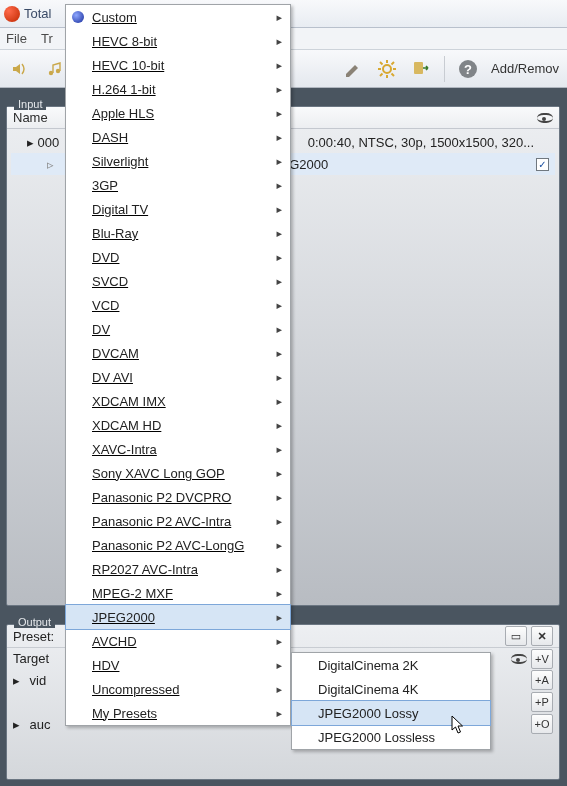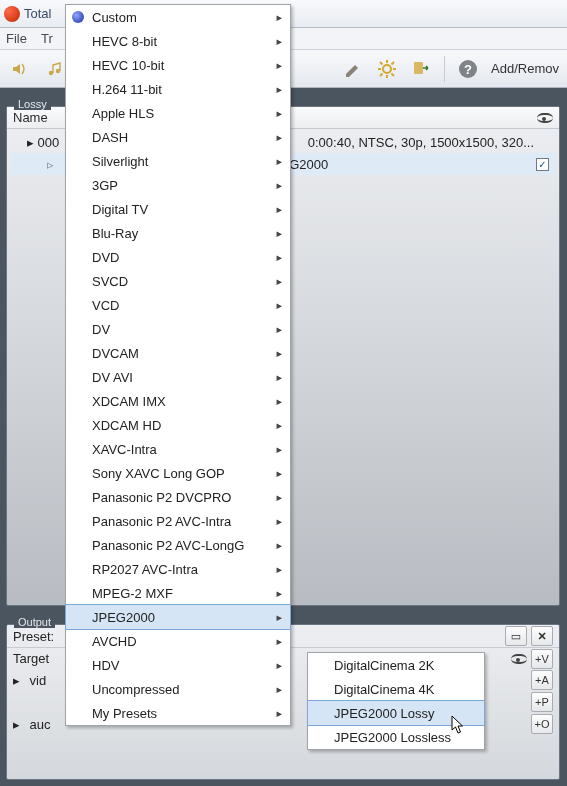--- a/index.html
+++ b/index.html
@@ -102,21 +102,21 @@
     <div class="tool">
         <svg width="20" height="20" viewBox="0 0 20 20">
           <circle cx="10" cy="10" r="9" fill="#808488"></circle>
           <text x="10" y="15" text-anchor="middle" fill="#fff" font-size="13" font-weight="bold">?</text>
         </svg>
       </div>
     <span style="color:#333;">Add/Remov</span>
   </div>
 </div>
 
-<div class="section-label" style="left:14px; top:98px;">Lossy</div>
+<div class="section-label" style="left:14px; top:98px;">Input</div>
 <div class="panel" style="left:6px; top:106px; width:554px; height:500px;">
   <div class="panel-header">
     <span>Name</span>
     <span style="margin-left:auto;" class="eye"></span>
   </div>
   <div class="panel-body">
     <div class="row">
       <span style="margin-right:4px;">▸</span>
       <span>000</span>
       <span style="margin-left:auto; margin-right:21px;">0:00:40, NTSC, 30p, 1500x1500, 320...</span>
@@ -159,25 +159,25 @@
   </div>
   <div class="out-line">
     <span style="margin-right:4px;">▸</span>
       <span>auc</span>
     <div style="margin-left:auto;">
         <div class="btn-sm">+O</div>
       </div>
   </div>
 </div>
 
-<div class="ctxmenu" id="main-menu" style="left:65px; top:4px; width:226px;">
+<div class="ctxmenu" id="main-menu" style="left:65px; top:4px; width:226px;text-decoration:underline;">
     <div class="mi hasub">Custom</div>
     <div class="mi hasub">HEVC 8-bit</div>
     <div class="mi hasub">HEVC 10-bit</div>
-    <div class="mi hasub">H.264 11-bit</div>
+    <div class="mi hasub">H.264 1-bit</div>
     <div class="mi hasub">Apple HLS</div>
     <div class="mi hasub">DASH</div>
     <div class="mi hasub">Silverlight</div>
     <div class="mi hasub">3GP</div>
     <div class="mi hasub">Digital TV</div>
     <div class="mi hasub">Blu-Ray</div>
     <div class="mi hasub">DVD</div>
     <div class="mi hasub">SVCD</div>
     <div class="mi hasub">VCD</div>
     <div class="mi hasub">DV</div>
@@ -192,21 +192,21 @@
     <div class="mi hasub">Panasonic P2 AVC-LongG</div>
     <div class="mi hasub">RP2027 AVC-Intra</div>
     <div class="mi hasub">MPEG-2 MXF</div>
     <div class="mi hasub hl">JPEG2000</div>
     <div class="mi hasub">AVCHD</div>
     <div class="mi hasub">HDV</div>
     <div class="mi hasub">Uncompressed</div>
     <div class="mi hasub">My Presets</div>
   </div>
 
-<div class="ctxmenu" id="sub-menu" style="left:291px; top:652px; width:178px;margin-left:16px;">
+<div class="ctxmenu" id="sub-menu" style="left:291px; top:652px; width:200px;">
     <div class="mi">DigitalCinema 2K</div>
     <div class="mi">DigitalCinema 4K</div>
     <div class="mi hl">JPEG2000 Lossy</div>
     <div class="mi">JPEG2000 Lossless</div>
   </div>
 
 <svg class="cursor" id="cursor" viewBox="0 0 16 22" style="left: 451px; top: 715px;">
     <path d="M1 1l0 14 3.5-3 2.5 6 2.5-1-2.5-6 4.5 0z" fill="#fff" stroke="#000" stroke-width="1"></path>
   </svg>
 

